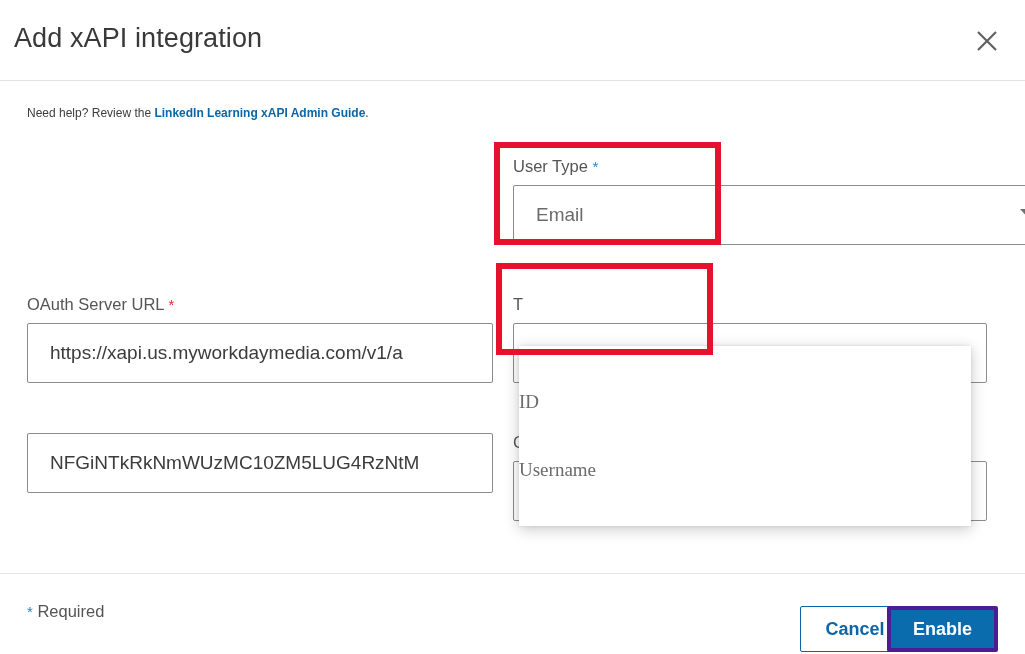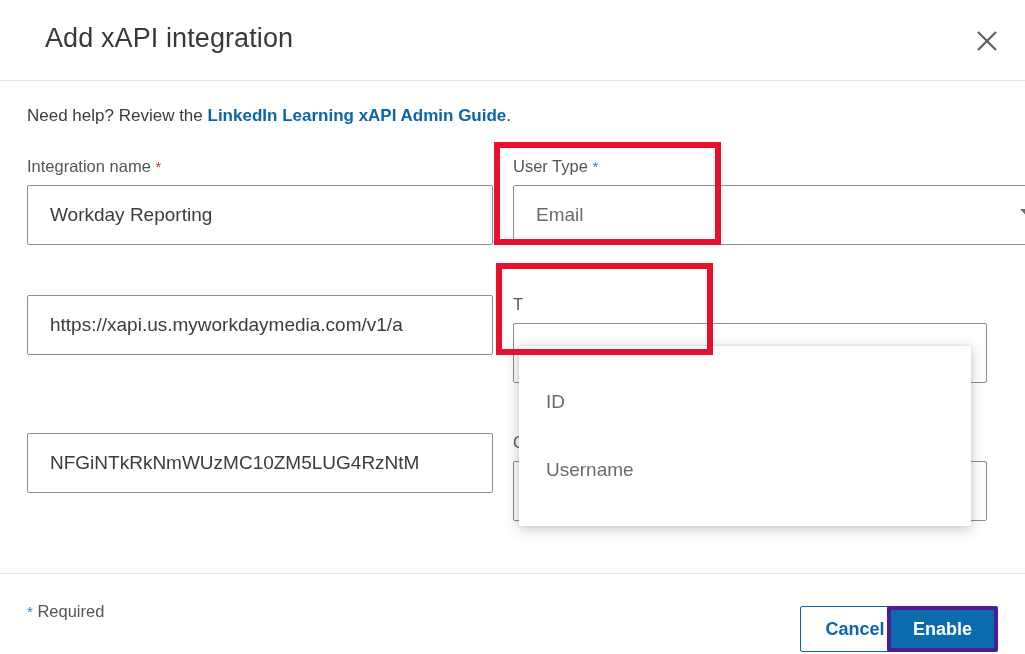--- a/index.html
+++ b/index.html
@@ -29,21 +29,21 @@
   .modal-header {
     position: absolute;
     left: 0; top: 0;
     width: 1025px;
     height: 81px;
     border-bottom: 1px solid #e3e3e3;
     box-sizing: border-box;
   }
   .modal-title {
     position: absolute;
-    left: 45px;
+    left: 14px;
     top: 23px;
     font-size: 27px;
     font-weight: 400;
     color: #393939;
     letter-spacing: 0.1px;
     white-space: nowrap;
   }
   .close-button {
     position: absolute;
     right: 19px;
@@ -63,21 +63,21 @@
     left: 0;
     top: 81px;
     width: 1025px;
     height: 492px;
   }
 
   .help-text {
     position: absolute;
     left: 27px;
     top: 25px;
-    font-size: 17px;
+    font-size: 12px;
     color: #3c3c3c;
     white-space: nowrap;
   }
   .help-link {
     color: #0a66a8;
     text-decoration: none;
     font-weight: 600;
   }
 
   
@@ -166,25 +166,25 @@
     top: 265px;
     width: 452px;
     height: 180px;
     background: #ffffff;
     box-shadow: 0 3px 14px rgba(0,0,0,0.22), 0 0 3px rgba(0,0,0,0.10);
     z-index: 40;
   }
   .dropdown-option {
     height: 68px;
     line-height: 68px;
-    padding-left: 27px;
     font-size: 19px;
     color: #6b6b6b;
     cursor: pointer;
     white-space: nowrap;
+    font-family: Liberation Serif, serif;
   }
   .dropdown-option:first-child { margin-top: 22px; }
 
   
   .modal-footer {
     position: absolute;
     left: 0;
     top: 573px;
     width: 1025px;
     height: 81px;
@@ -256,34 +256,31 @@
       </svg>
     </button>
   </div>
 
   <div class="modal-body">
 
     <div class="help-text">
       <span>Need help? Review the </span><a class="help-link" href="#">LinkedIn Learning xAPI Admin Guide</a><span>.</span>
     </div>
 
-    <div class="field" id="field-integration-name">
-      <label class="field-label"><span>Integration name</span> <span class="req-star">*</span></label>
-      <input class="text-input" type="text" id="input-integration-name" value="Workday Reporting" style="">
-    </div>
 
     <div class="field" id="field-user-type">
       <label class="field-label"><span>User Type</span> <span class="req-star blue">*</span></label>
       <div class="select-box">
         <span class="select-value">Email</span>
         <span class="select-arrow"></span>
       </div>
     </div>
 
     <div class="field" id="field-oauth-url">
+      <label class="field-label"><span>OAuth Server URL</span> <span class="req-star">*</span></label>
       <input class="text-input" type="text" id="input-oauth-url" value="https://xapi.us.myworkdaymedia.com/v1/a" style="">
     </div>
 
     <div class="field" id="field-hidden-right">
       <label class="field-label">T</label>
       <input class="text-input" type="text" style="width: 474px;" id="input-hidden-right" value="">
     </div>
 
     <div class="field" id="field-client-id">
       <input class="text-input" type="text" id="input-client-id" value="NFGiNTkRkNmWUzMC10ZM5LUG4RzNtM" style="">

